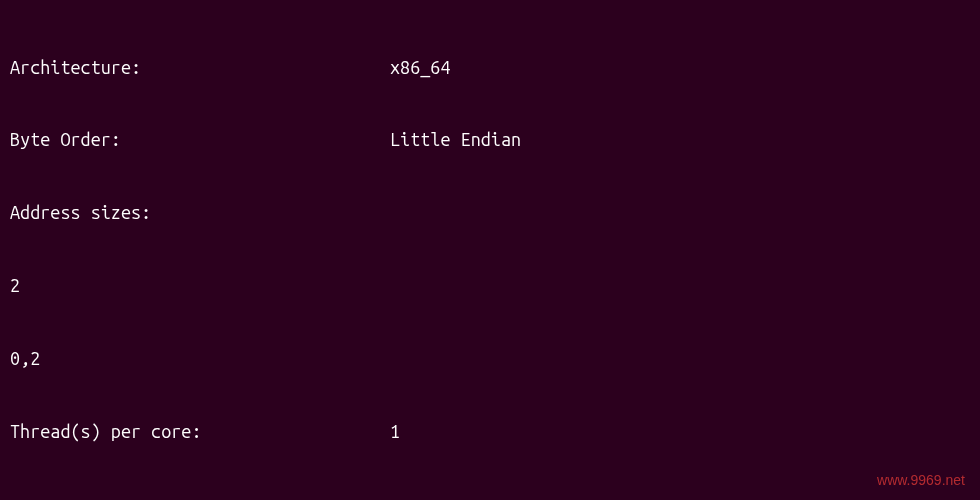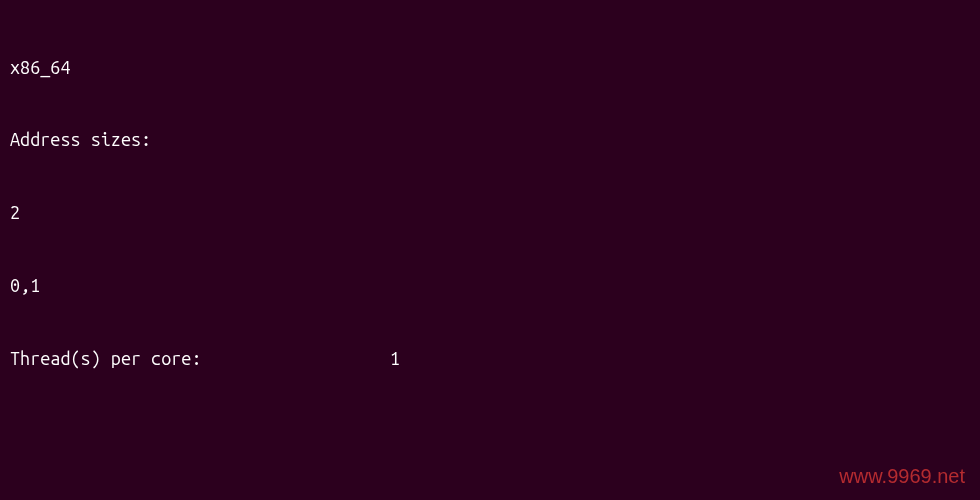--- a/index.html
+++ b/index.html
@@ -31,32 +31,33 @@
     }
     .value {
       display: inline-block;
     }
     .watermark {
       position: absolute;
       bottom: 10px;
       right: 15px;
       color: #cc3333;
       font-family: Arial, sans-serif;
-      font-size: 20px;
+      font-size: 14px;
       opacity: 0.85;
     }
   </style>
 </head>
 <body>
 
 <div class="terminal-output">
-  <div class="row"><span class="value">x86_64</span></div>
+  <div class="row"><span class="label">Architecture:</span><span class="value">x86_64</span></div>
+  <div class="row"><span class="label">Byte Order:</span><span class="value">Little Endian</span></div>
   <div class="row"><span class="label">Address sizes:</span></div>
   <div class="row"><span class="value">2</span></div>
-  <div class="row"><span class="value">0,1</span></div>
+  <div class="row"><span class="value">0,2</span></div>
   <div class="row"><span class="label">Thread(s) per core:</span><span class="value">1</span></div>
   
   
   
   
   
   
   
   
   

